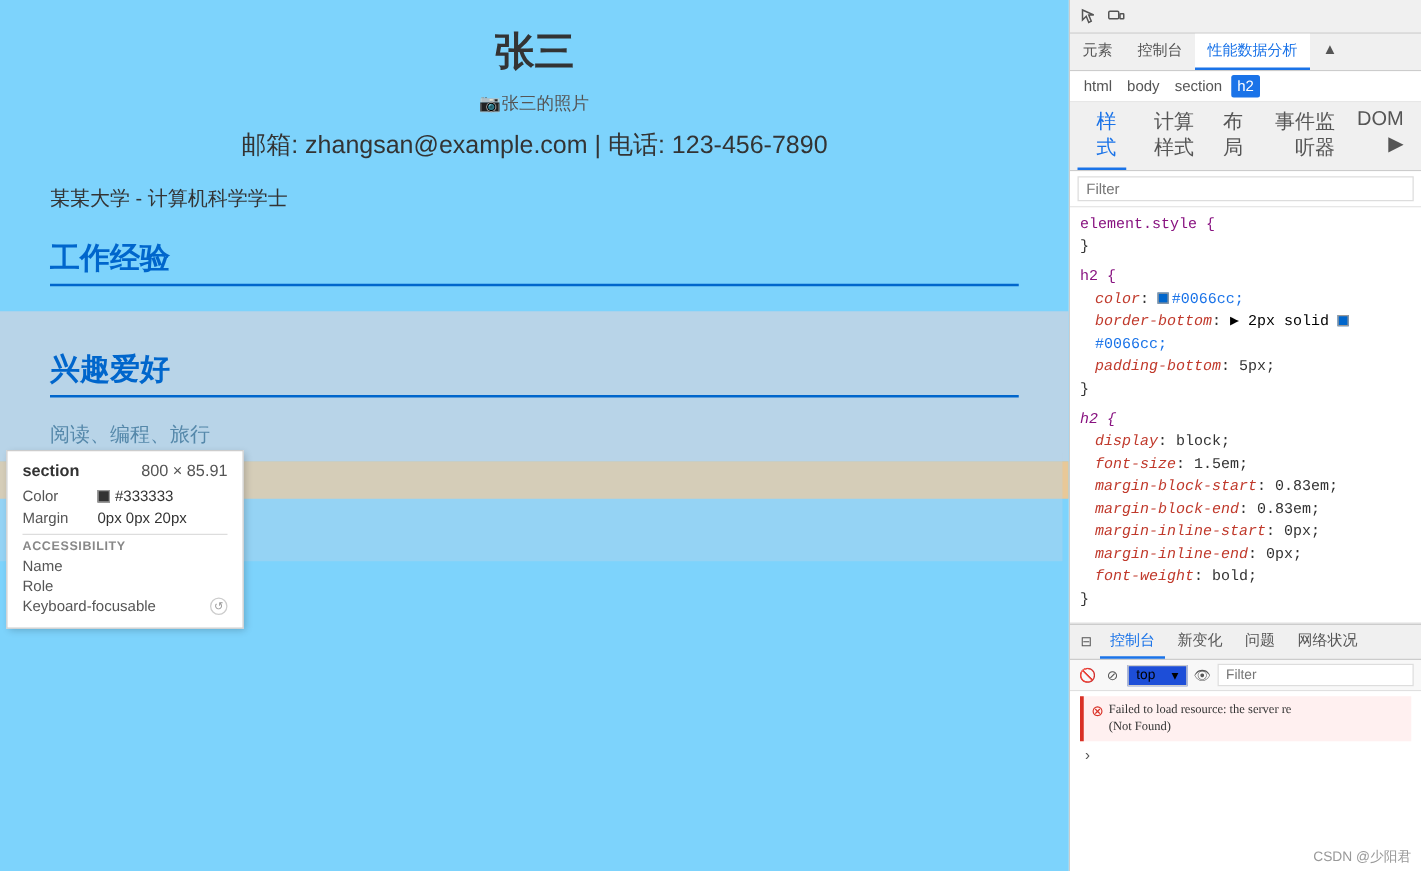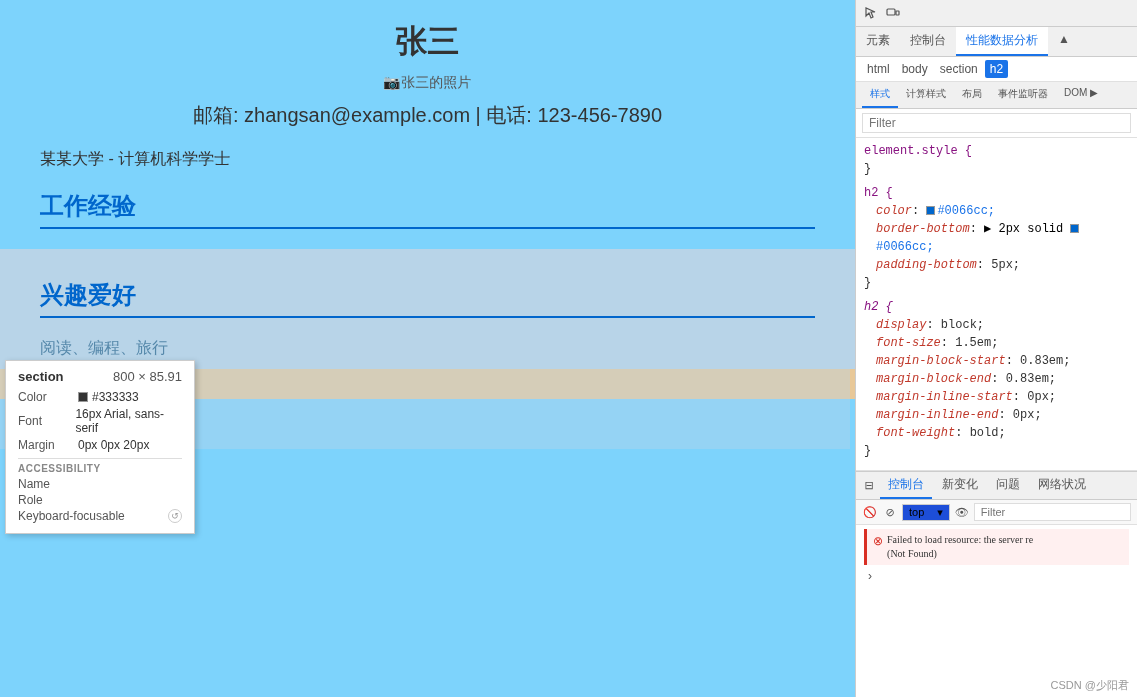--- a/index.html
+++ b/index.html
@@ -257,21 +257,21 @@
     
     .devtools-sub-tabs {
       display: flex;
       background: #f0f0f0;
       border-bottom: 1px solid #ccc;
       padding: 0 6px;
     }
 
     .dev-sub-tab {
       padding: 5px 8px;
-      font-size: 10px;
+      font-size: 16px;
       cursor: pointer;
       color: #555;
       border-bottom: 2px solid transparent;
       text-align: right;
     }
 
     .dev-sub-tab.active {
       color: #1a73e8;
       border-bottom: 2px solid #1a73e8;
     }
@@ -506,24 +506,20 @@
       <span class="tooltip-size">800 × 85.91</span>
     </div>
     <div class="tooltip-row">
       <span class="tkey">Color</span>
       <span class="tval">
         <span class="color-swatch"></span>
         <span>#333333</span>
       </span>
     </div>
     <div class="tooltip-row">
-      <span class="tkey">Font</span>
-      <span class="tval">16px Arial, sans-serif</span>
-    </div>
-    <div class="tooltip-row">
       <span class="tkey">Margin</span>
       <span class="tval">0px 0px 20px</span>
     </div>
     <div class="accessibility-section">
       <div class="accessibility-label">ACCESSIBILITY</div>
       <div class="acc-row">
         <span>Name</span>
         <span></span>
       </div>
       <div class="acc-row">

